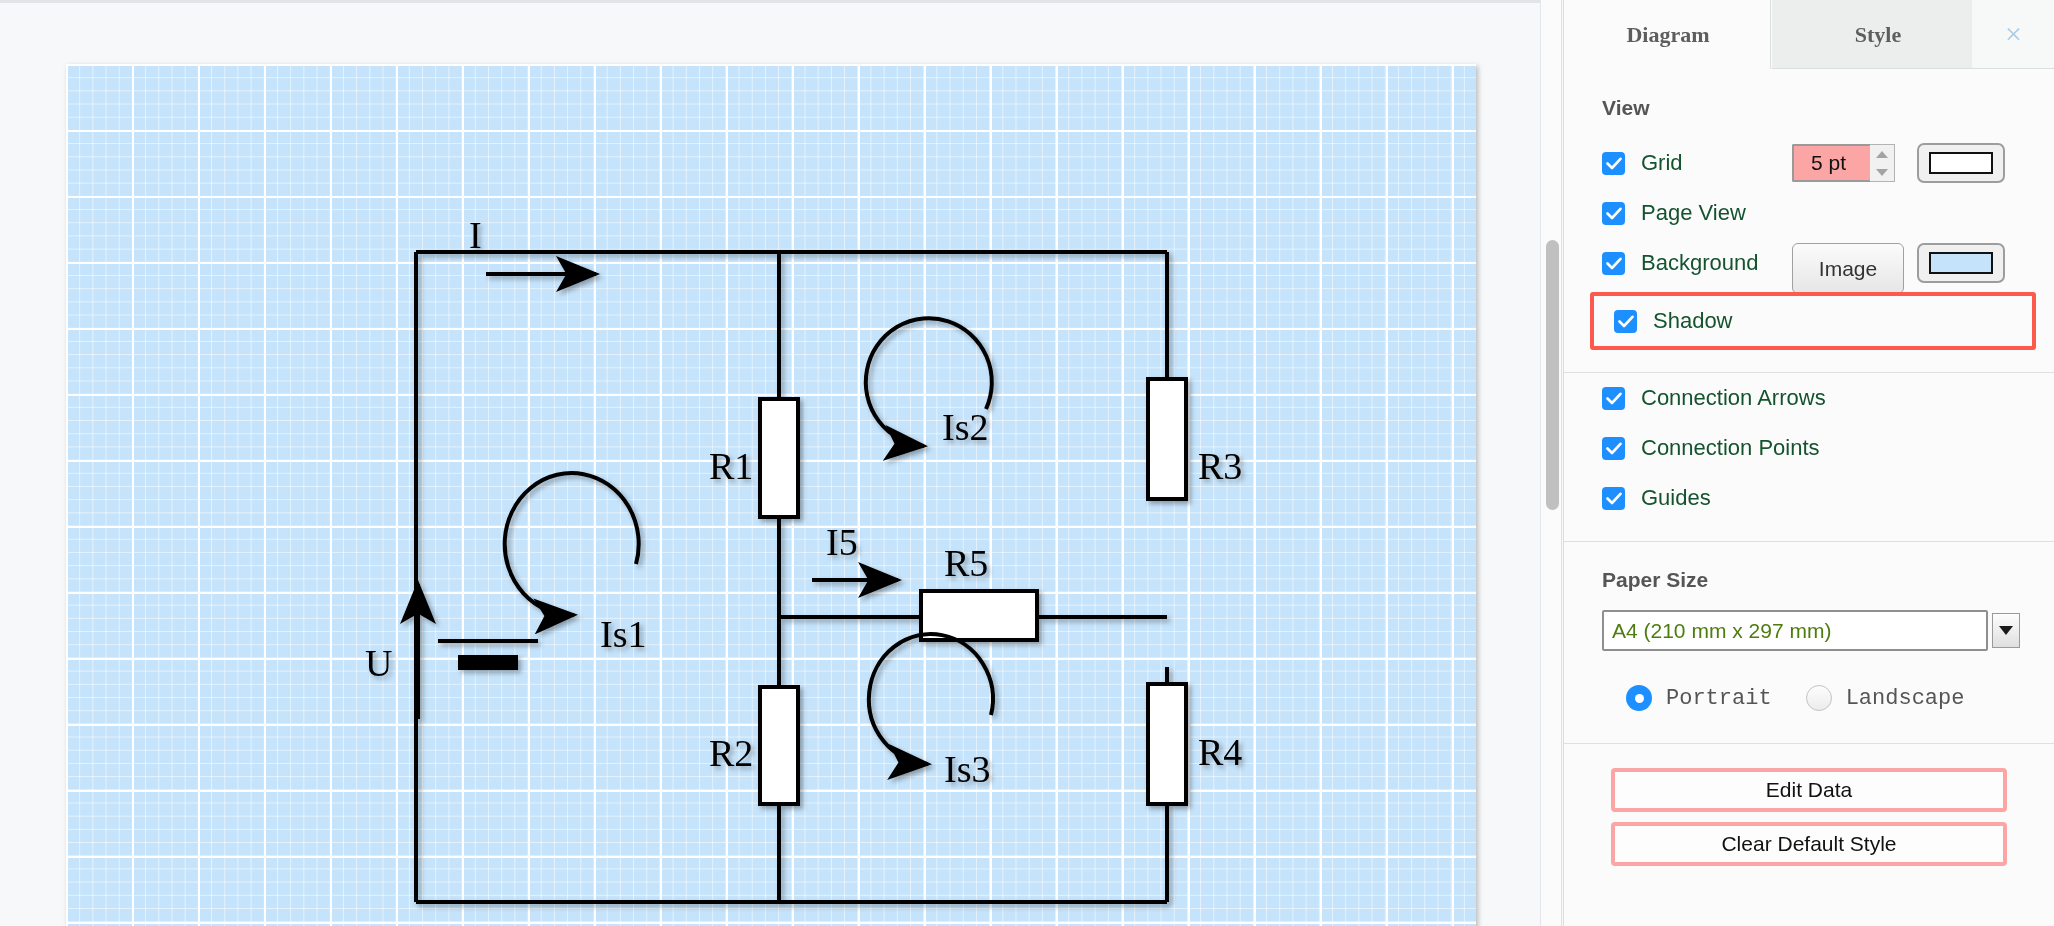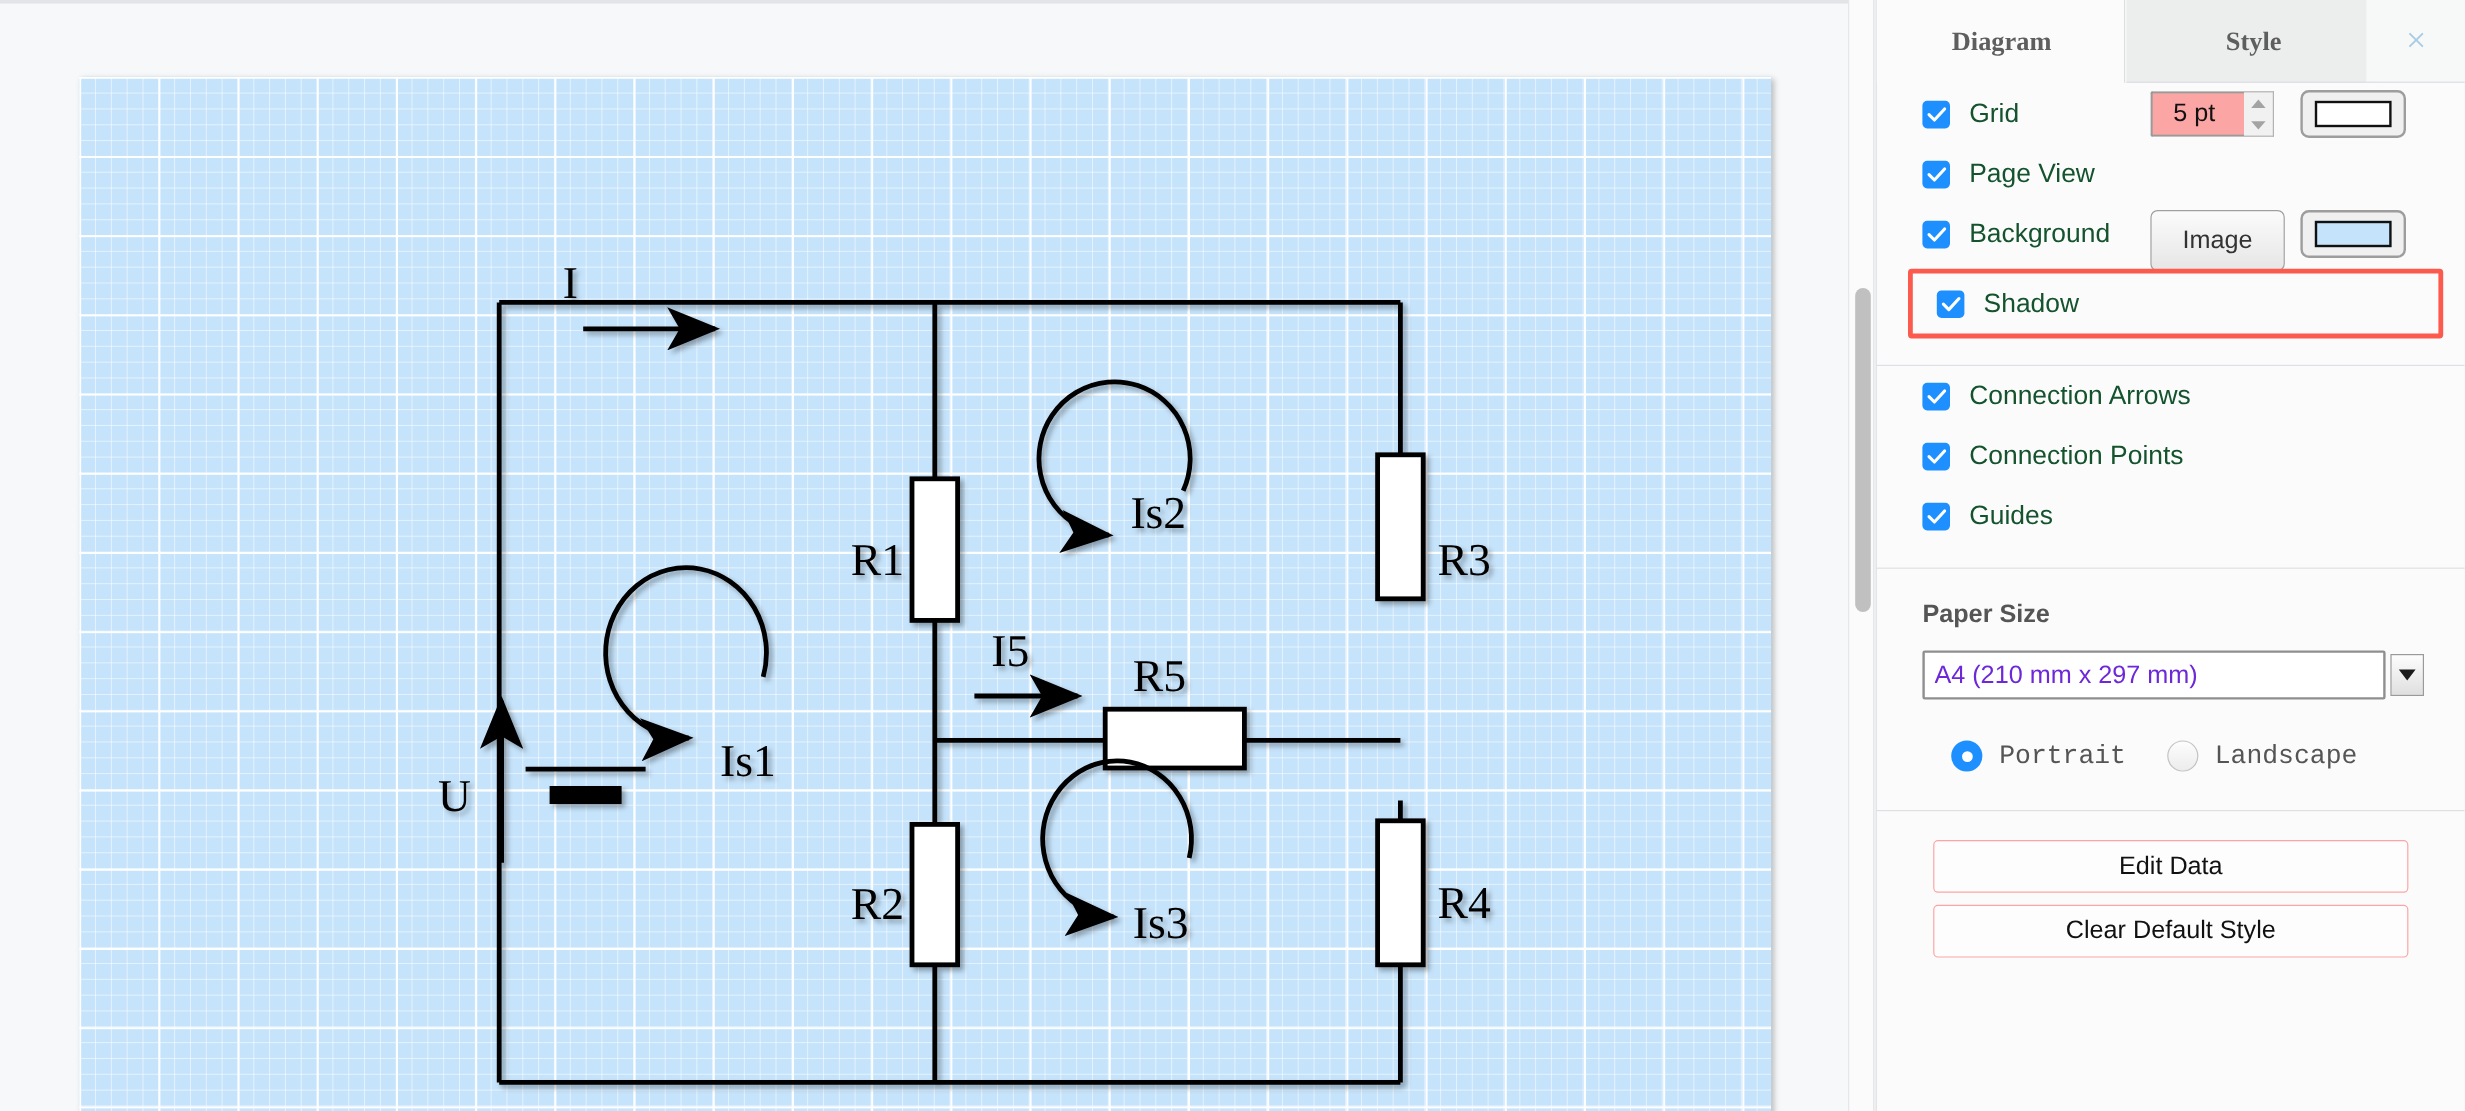--- a/index.html
+++ b/index.html
@@ -120,41 +120,41 @@
 
   #shadow-row-wrap {
     position: relative; margin: 4px 18px 10px 26px;
     border: 4px solid #fb5a4d; border-radius: 3px; background: #fbfbfc;
   }
   #shadow-row-wrap .row { padding-left: 20px; height: 50px; }
 
   .sel-wrap { margin: 0 30px 0 38px; position: relative; }
   select.paper-select {
     -webkit-appearance: none; appearance: none;
-    width: 386px; height: 41px; font-size: 21px; color: #6d28d9;
+    width: 386px; height: 41px; font-size: 21px; color: #4d7c0f;
     background: #fff; border: 2px solid #8f8f8f; border-radius: 2px;
     padding: 0 34px 0 8px; font-family: "Liberation Sans", sans-serif;
   }
   .sel-arrow {
     position: absolute; right: 4px; top: 3px; width: 28px; height: 35px;
     background: linear-gradient(#fdfdfd,#dfdfdf); border: 1px solid #9a9a9a;
     display: flex; align-items: center; justify-content: center; pointer-events: none;
   }
   .sel-arrow i { width:0;height:0;border-left:7px solid transparent;border-right:7px solid transparent;border-top:9px solid #1a1a1a; display:block; }
 
   .orient-row { display: flex; align-items: center; padding-left: 62px; margin-top: 24px; height: 46px; }
   .radio { width: 26px; height: 26px; border-radius: 50%; flex: none; cursor: pointer; }
   .radio.on { background: #1e8fff; display:flex; align-items:center; justify-content:center; }
   .radio.on::after { content:''; width: 9px; height: 9px; border-radius: 50%; background: #fff; }
   .radio.off { background: linear-gradient(#fdfdfd,#ececec); border: 1px solid #c3c3c3; }
   .radio-label { font-size: 22px; color: #555; margin-left: 14px; font-family: Liberation Mono, monospace; }
 
   .wide-btn {
     display: block; width: 396px; height: 44px; margin: 0 auto 10px auto;
-    background: #fdfdfd; border: 1px solid #fca5a5; border-radius: 4px;
+    background: #fdfdfd; border: 4px solid #fca5a5; border-radius: 4px;
     font-size: 21px; color: #111; cursor: pointer;
     font-family: "Liberation Sans", sans-serif;
   }
 </style>
 </head>
 <body>
 
 <div id="app">
 
   <div id="canvas-area">
@@ -237,20 +237,21 @@
       </div>
       <div class="tab inactive">
         <span>Style</span>
       </div>
       <div id="tab-close">
         <span>×</span>
       </div>
     </div>
 
     <div class="section">
+      <div class="section-title">View</div>
 
       <div class="row">
         <span class="cb">
           <svg width="16" height="13" viewBox="0 0 16 13">
               <path d="M1.5 6.5 L6 11 L14.5 1.8" fill="none" stroke="#fff" stroke-width="2.6" stroke-linecap="round" stroke-linejoin="round"></path>
             </svg>
         </span>
         <span class="row-label">Grid</span>
         <span class="spinner-wrap">
           <span class="spin-input">5 pt</span>

